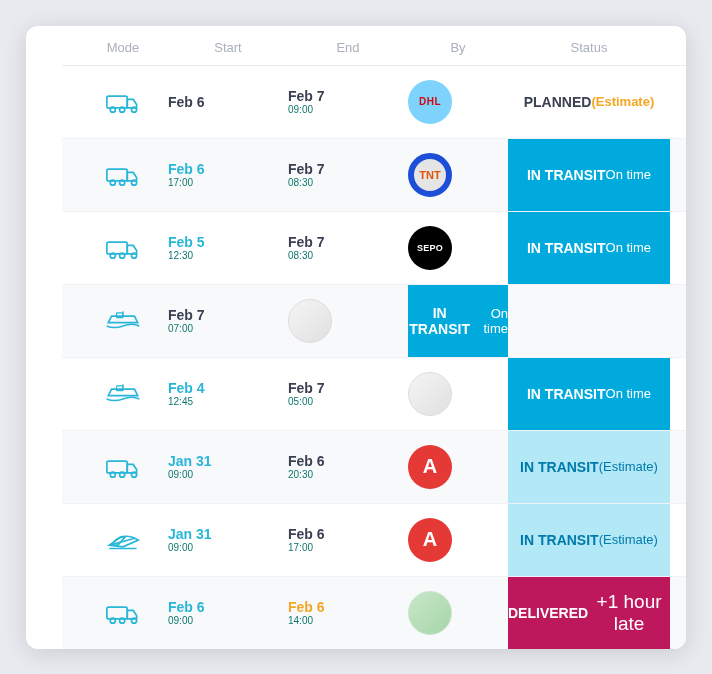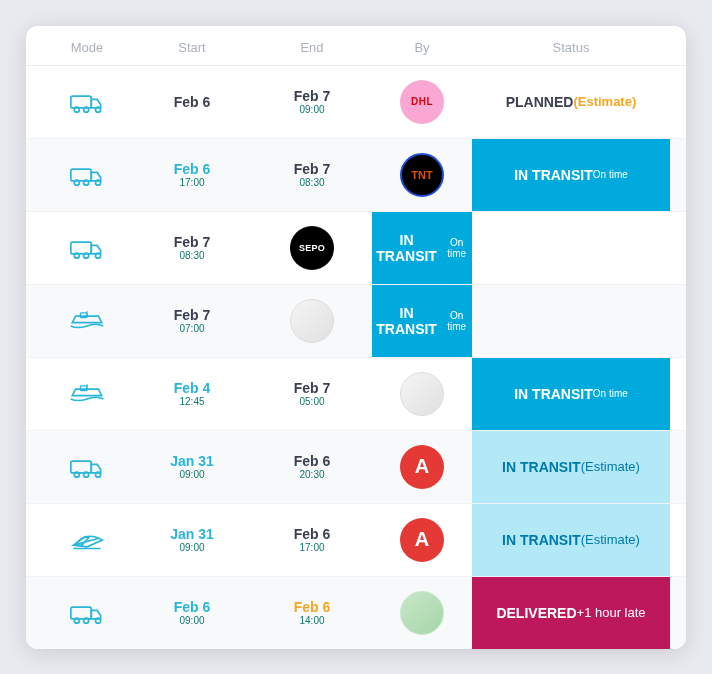--- a/index.html
+++ b/index.html
@@ -10,20 +10,21 @@
       align-items: center;
       min-height: 100vh;
       font-family: -apple-system, BlinkMacSystemFont, 'Segoe UI', sans-serif;
     }
     .card {
       background: #fff;
       border-radius: 12px;
       box-shadow: 0 4px 24px rgba(0,0,0,0.13);
       overflow: hidden;
       width: 660px;
+      padding-left: 36px;
     }
     .table-header {
       display: grid;
       grid-template-columns: 90px 120px 120px 100px 1fr;
       background: #fff;
       padding: 14px 16px 10px 16px;
       border-bottom: 1px solid #e8eaed;
     }
     .table-header span {
       text-align: center;
@@ -38,21 +39,21 @@
       padding: 0 16px;
       min-height: 72px;
       border-bottom: 1px solid #f0f2f5;
       background: #fff;
     }
     .table-row:last-child { border-bottom: none; }
     .table-row.alt { background: #f7f9fb; }
     .cell {
       display: flex;
       flex-direction: column;
-      align-items: center;
+      align-items: flex-start;
       justify-content: center;
       text-align: center;
     }
     .cell .main-date {
       color: #29b6d9;
       font-size: 14px;
       font-weight: 600;
     }
     .cell .main-date.black { color: #3a3f52; }
     .cell .main-date.orange { color: #f5a623; }
@@ -79,50 +80,50 @@
     }
     .status-planned {
       color: #3a3f52;
     }
     .status-planned .sub { color: #f5a623; font-weight: 600; font-size: 13px; }
     .status-intransit-dark {
       background: #00aadc;
       color: #fff;
       width: 100%;
     }
-    .status-intransit-dark .sub { color: #fff; font-weight: 400; font-size: 10px; }
+    .status-intransit-dark .sub { color: #fff; font-weight: 400; font-size: 13px; text-align: right; }
     .status-intransit-light {
       background: #b3e8f7;
       color: #007aaa;
       width: 100%;
     }
     .status-intransit-light .sub { color: #007aaa; font-weight: 400; font-size: 13px; }
     .status-delivered {
       background: #be185d;
       color: #fff;
       width: 100%;
     }
-    .status-delivered .sub { color: #fff; font-weight: 400; font-size: 13px; }
+    .status-delivered .sub { color: #fff; font-weight: 400; font-size: 19px; }
 
     svg.truck-icon { width: 34px; height: 24px; }
     svg.ship-icon { width: 36px; height: 24px; }
     svg.plane-icon { width: 34px; height: 24px; }
 
     
     .dhl-circle {
       width: 44px; height: 44px; border-radius: 50%;
-      background: #f9a8d4;
+      background: #7dd3fc;
       display: flex; align-items: center; justify-content: center;
     }
     .dhl-text { color: #d40511; font-weight: 900; font-size: 10px; letter-spacing: 0.5px; }
 
     
     .tnt-circle {
       width: 44px; height: 44px; border-radius: 50%;
-      background: #000000; border: 2px solid #1d4ed8;
+      background: #e5e5e5; border: 6px solid #1d4ed8;
       display: flex; align-items: center; justify-content: center;
     }
     .tnt-text { color: #e05206; font-weight: 900; font-size: 11px; }
 
     
     .sepo-circle {
       width: 44px; height: 44px; border-radius: 50%;
       background: #000000;
       display: flex; align-items: center; justify-content: center;
     }
@@ -224,20 +225,24 @@
     <div class="cell mode-icon">
           <svg viewBox="0 0 40 28" fill="none" xmlns="http://www.w3.org/2000/svg" class="truck-icon">
     <rect x="1" y="7" width="24" height="14" rx="2" fill="none" stroke="#29b6d9" stroke-width="2"></rect>
     <path d="M25 11h7l4 6v4h-11V11z" fill="none" stroke="#29b6d9" stroke-width="2"></path>
     <circle cx="8" cy="23" r="3" fill="none" stroke="#29b6d9" stroke-width="2"></circle>
     <circle cx="19" cy="23" r="3" fill="none" stroke="#29b6d9" stroke-width="2"></circle>
     <circle cx="33" cy="23" r="3" fill="none" stroke="#29b6d9" stroke-width="2"></circle>
   </svg>
         </div>
     <div class="cell">
+      <span class="main-date">Feb 5</span>
+      <span class="sub-time">12:30</span>
+    </div>
+    <div class="cell">
       <span class="main-date black">Feb 7</span>
       <span class="sub-time">08:30</span>
     </div>
     <div class="cell">
           <div class="sepo-circle">
             <span class="sepo-text">SEPO</span>
           </div>
         </div>
     <div class="status-cell status-intransit-dark">
       <span>IN TRANSIT</span>

